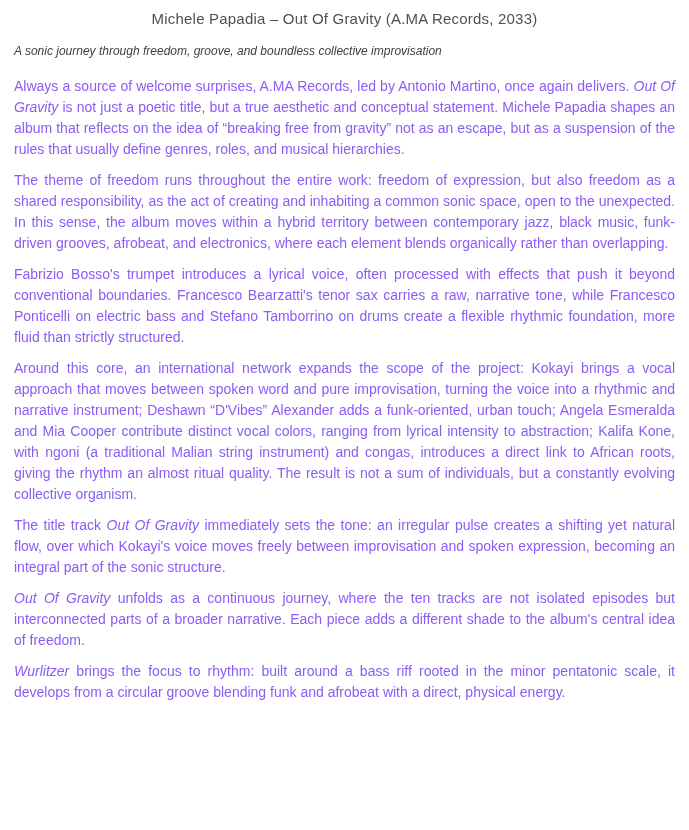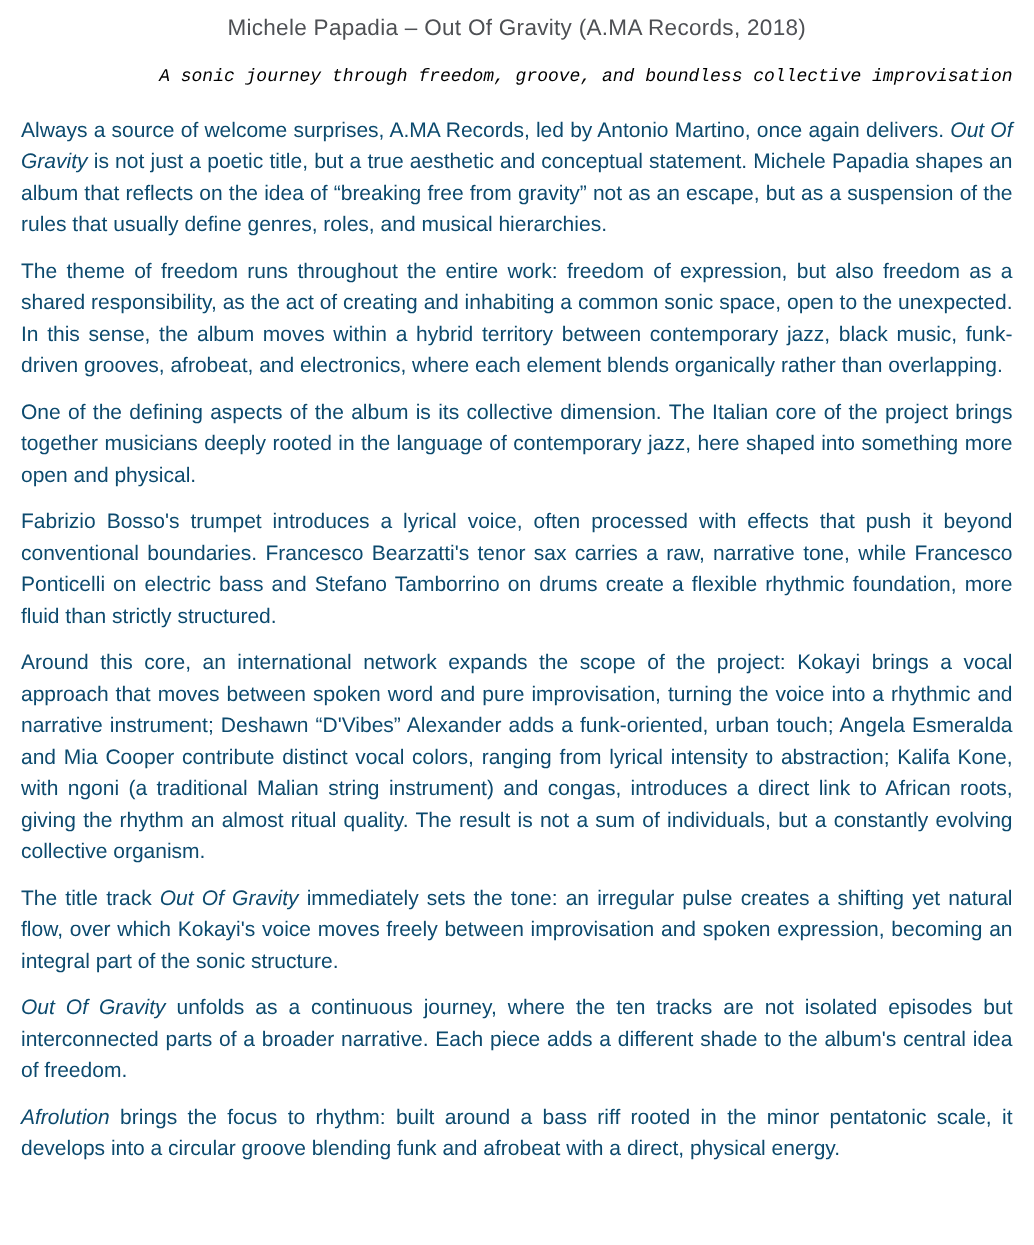--- a/index.html
+++ b/index.html
@@ -22,53 +22,51 @@
     padding: 0;
     text-align: center;
     font-size: 15px;
     font-weight: 500;
     letter-spacing: 0.2px;
     line-height: 20px;
     color: #4e5054;
   }
   p.doc-subtitle {
     margin: 14px 0 0 0;
-    text-align: right;
+    text-align: left;
     font-size: 12px;
     font-style: italic;
     line-height: 16px;
-    color: #000000;
-    font-family: Liberation Mono, monospace;
+    color: #404040;
   }
   main.article-body {
     margin-top: 17px;
   }
   main.article-body p.para {
     margin: 0 0 10px 0;
     font-size: 14px;
     line-height: 21px;
     text-align: justify;
-    color: #0c4a6e;
+    color: #8b5cf6;
   }
   main.article-body p.para:last-child {
     margin-bottom: 0;
   }
   main.article-body em {
     font-style: italic;
   }
 </style>
 </head>
 <body style="background: rgb(255, 255, 255);">
 
 <div class="page">
-  <h1 class="doc-title">Michele Papadia – Out Of Gravity (A.MA Records, 2018)</h1>
+  <h1 class="doc-title">Michele Papadia – Out Of Gravity (A.MA Records, 2033)</h1>
   <p class="doc-subtitle">A sonic journey through freedom, groove, and boundless collective improvisation</p>
   <main class="article-body">
       <p class="para"><span>Always a source of welcome surprises, A.MA Records, led by Antonio Martino, once again delivers. </span><em>Out Of Gravity</em><span> is not just a poetic title, but a true aesthetic and conceptual statement. Michele Papadia shapes an album that reflects on the idea of “breaking free from gravity” not as an escape, but as a suspension of the rules that usually define genres, roles, and musical hierarchies.</span></p>
       <p class="para"><span>The theme of freedom runs throughout the entire work: freedom of expression, but also freedom as a shared responsibility, as the act of creating and inhabiting a common sonic space, open to the unexpected. In this sense, the album moves within a hybrid territory between contemporary jazz, black music, funk-driven grooves, afrobeat, and electronics, where each element blends organically rather than overlapping.</span></p>
-      <p class="para"><span>One of the defining aspects of the album is its collective dimension. The Italian core of the project brings together musicians deeply rooted in the language of contemporary jazz, here shaped into something more open and physical.</span></p>
       <p class="para"><span>Fabrizio Bosso's trumpet introduces a lyrical voice, often processed with effects that push it beyond conventional boundaries. Francesco Bearzatti's tenor sax carries a raw, narrative tone, while Francesco Ponticelli on electric bass and Stefano Tamborrino on drums create a flexible rhythmic foundation, more fluid than strictly structured.</span></p>
       <p class="para"><span>Around this core, an international network expands the scope of the project: Kokayi brings a vocal approach that moves between spoken word and pure improvisation, turning the voice into a rhythmic and narrative instrument; Deshawn “D'Vibes” Alexander adds a funk-oriented, urban touch; Angela Esmeralda and Mia Cooper contribute distinct vocal colors, ranging from lyrical intensity to abstraction; Kalifa Kone, with ngoni (a traditional Malian string instrument) and congas, introduces a direct link to African roots, giving the rhythm an almost ritual quality. The result is not a sum of individuals, but a constantly evolving collective organism.</span></p>
       <p class="para"><span>The title track </span><em>Out Of Gravity</em><span> immediately sets the tone: an irregular pulse creates a shifting yet natural flow, over which Kokayi's voice moves freely between improvisation and spoken expression, becoming an integral part of the sonic structure.</span></p>
       <p class="para"><em>Out Of Gravity</em><span> unfolds as a continuous journey, where the ten tracks are not isolated episodes but interconnected parts of a broader narrative. Each piece adds a different shade to the album's central idea of freedom.</span></p>
-      <p class="para"><em>Afrolution</em><span> brings the focus to rhythm: built around a bass riff rooted in the minor pentatonic scale, it develops into a circular groove blending funk and afrobeat with a direct, physical energy.</span></p>
+      <p class="para"><em>Wurlitzer</em><span> brings the focus to rhythm: built around a bass riff rooted in the minor pentatonic scale, it develops from a circular groove blending funk and afrobeat with a direct, physical energy.</span></p>
     </main>
 </div>
 
 </body></html>

